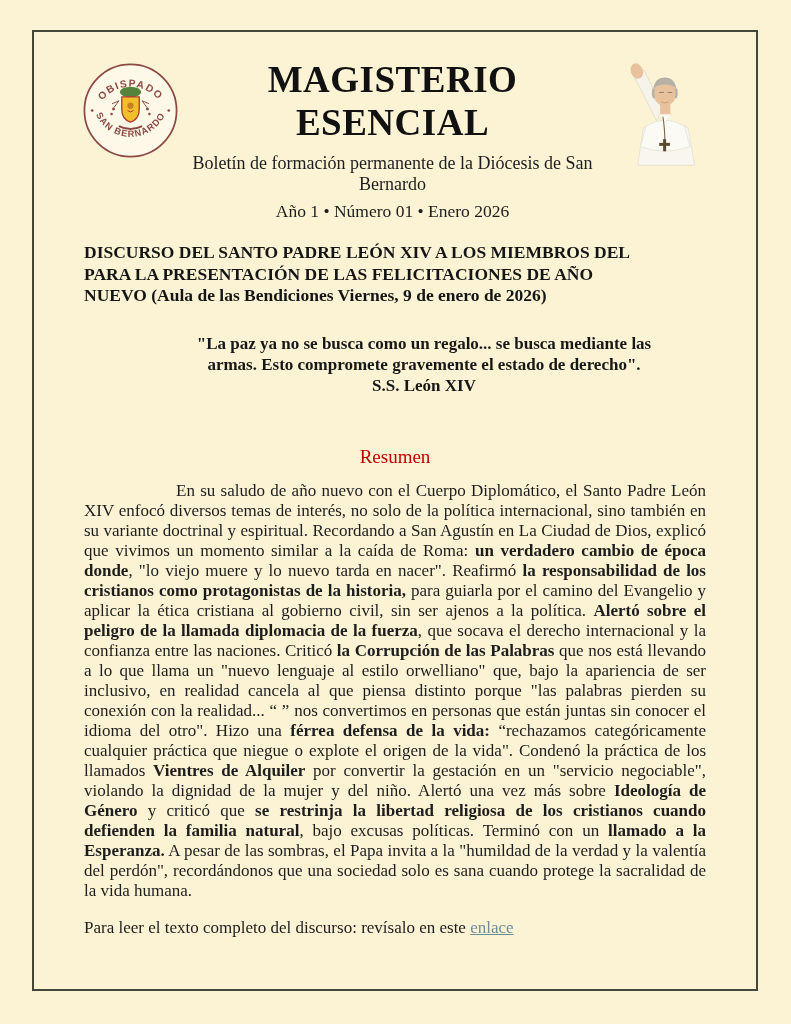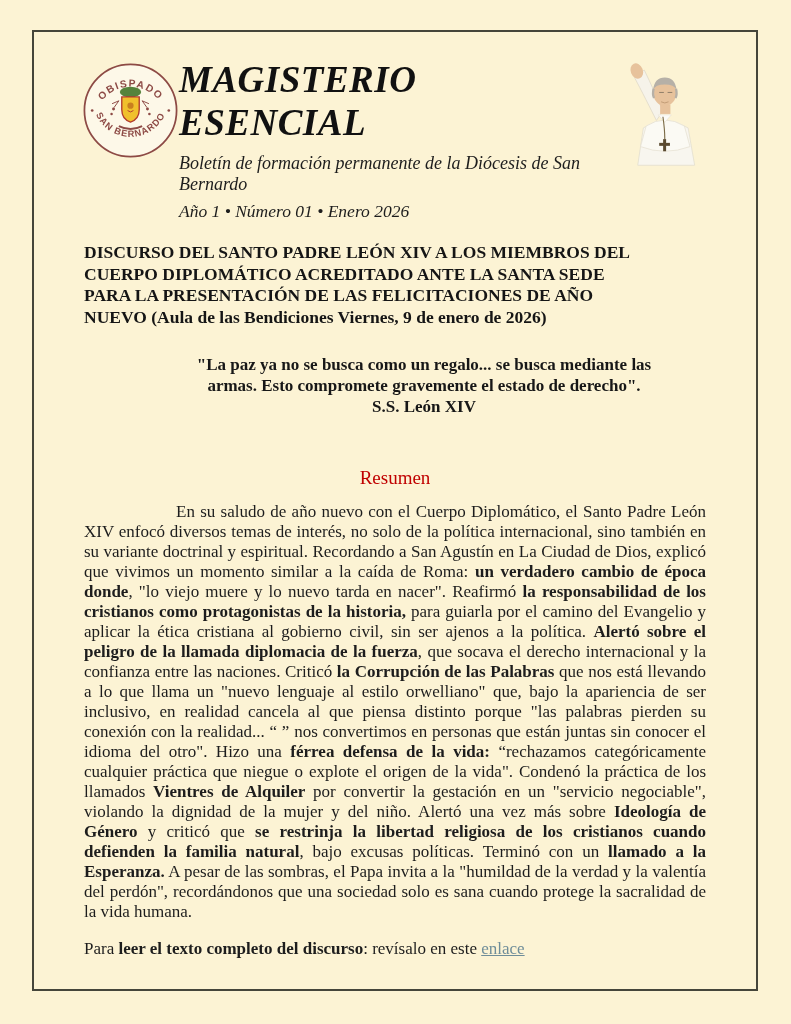--- a/index.html
+++ b/index.html
@@ -16,21 +16,21 @@
     overflow:hidden;
   }
   .frame{
     position:absolute; left:32px; top:30px; width:726px; height:961px;
     border:2px solid var(--border);
     padding:0 50px;
   }
   
   .header-row{display:flex; align-items:flex-start; margin-top:26px;}
   .logo{width:97px; height:97px; flex:none; margin-left:-2px; margin-top:4px;}
-  .header-center{flex:1; text-align:left; padding-top:0;font-style:italic;}
+  .header-center{flex:1; text-align:center; padding-top:0;}
   .title{font-size:37px; font-weight:bold; letter-spacing:.5px; color:#111;}
   .subtitle{font-size:18px; margin-top:9px;}
   .issue{font-size:17.5px; margin-top:6px;}
   .pope{width:112px; height:106px; flex:none; margin-right:-12px; margin-top:2px;}
   
   .headline{
     margin-top:20px; text-align:left; font-weight:bold;
     font-size:17.5px; line-height:21.5px; color:#151515;
   }
   
@@ -44,21 +44,21 @@
     margin-top:50px; text-align:center; color:var(--red);
     font-weight:normal; font-size:19px;
   }
   .summary-paragraph{
     margin-top:13px; text-align:justify; font-size:17px;
     line-height:20px; text-indent:92px; color:var(--ink);
   }
   
   .links{margin-top:6px;}
   .link-line{font-size:17px; margin-top:17px;}
-  .link-line b{font-weight:bold;}
+  .link-line b{font-weight:normal;}
   a{color:var(--link); text-decoration:underline; cursor:pointer;}
 </style>
 </head>
 <body>
 
 <div class="frame">
 
   <div class="header-row">
 
     <svg class="logo" viewBox="0 0 100 100">
@@ -117,21 +117,20 @@
       <path d="M61,60 q2,14 2,24" stroke="#7a6a45" stroke-width="1.2" fill="none"></path>
       <g fill="#5a4a30">
         <rect x="61.2" y="84" width="3.2" height="13"></rect>
         <rect x="57" y="88" width="11.5" height="3.2"></rect>
       </g>
     </svg>
   </div>
 
   <div class="headline">
     <div>DISCURSO DEL SANTO PADRE LEÓN XIV A LOS MIEMBROS DEL</div>
-    <div>CUERPO DIPLOMÁTICO ACREDITADO ANTE LA SANTA SEDE</div>
     <div>PARA LA PRESENTACIÓN DE LAS FELICITACIONES DE AÑO</div>
     <div>NUEVO (Aula de las Bendiciones Viernes, 9 de enero de 2026)</div>
   </div>
 
   <div class="quote">
     <div>"La paz ya no se busca como un regalo... se busca mediante las</div>
     <div>armas. Esto compromete gravemente el estado de derecho".</div>
     <div class="quote-attr">S.S. León XIV</div>
   </div>
 

